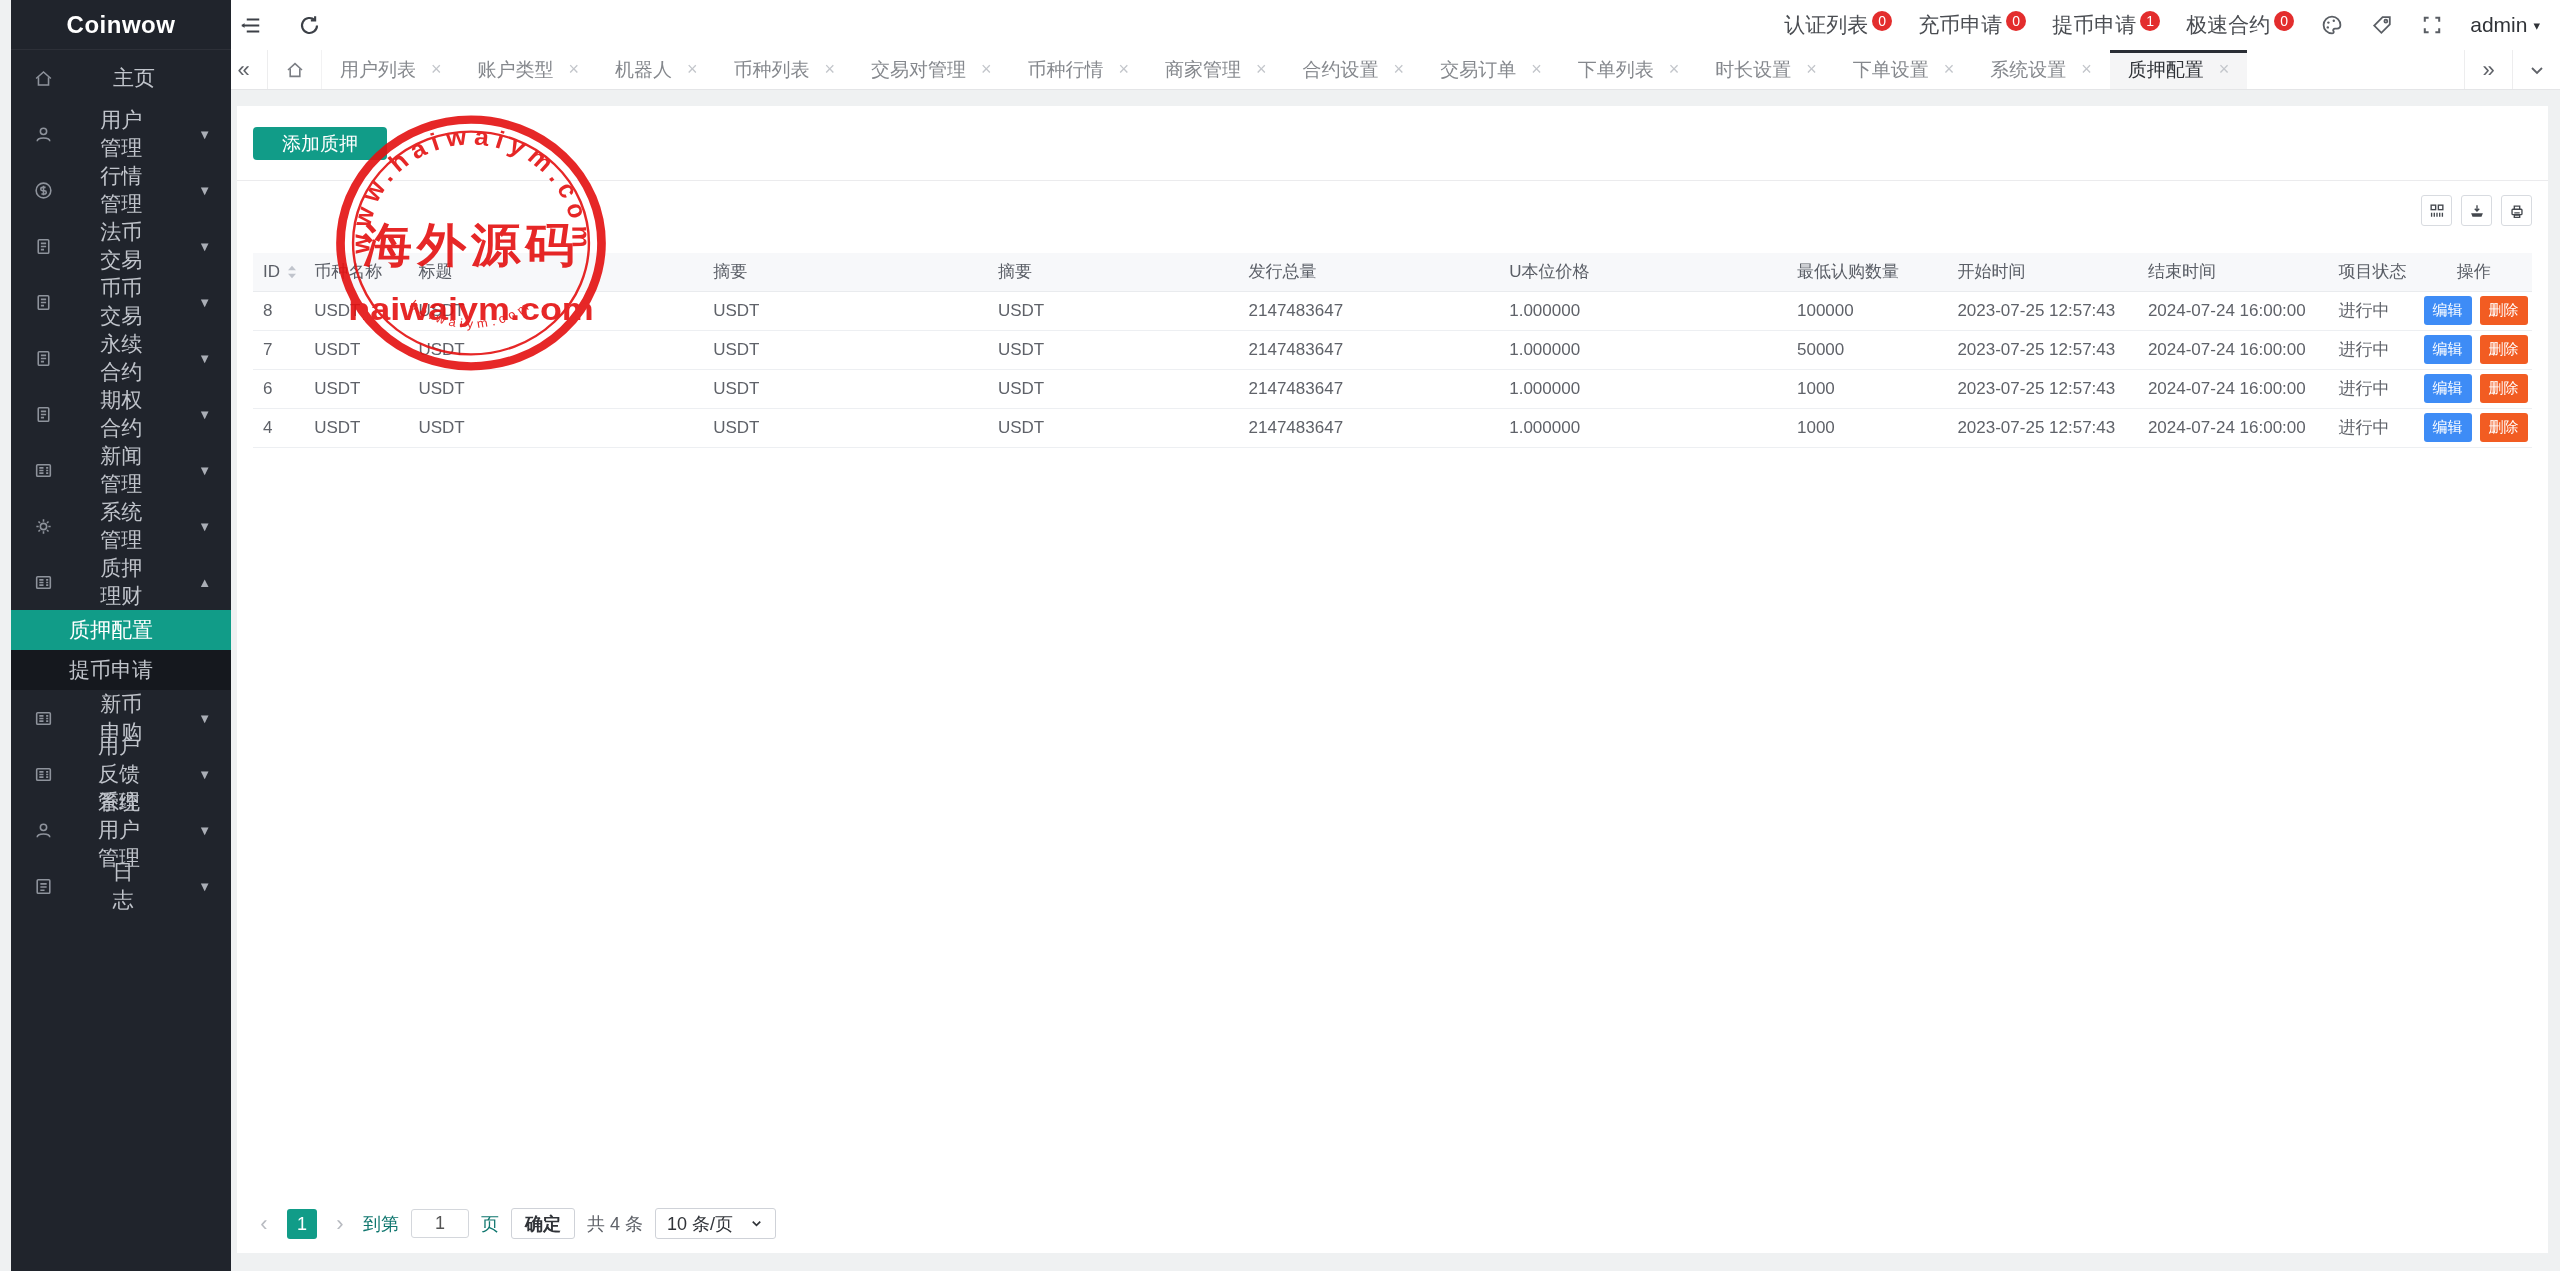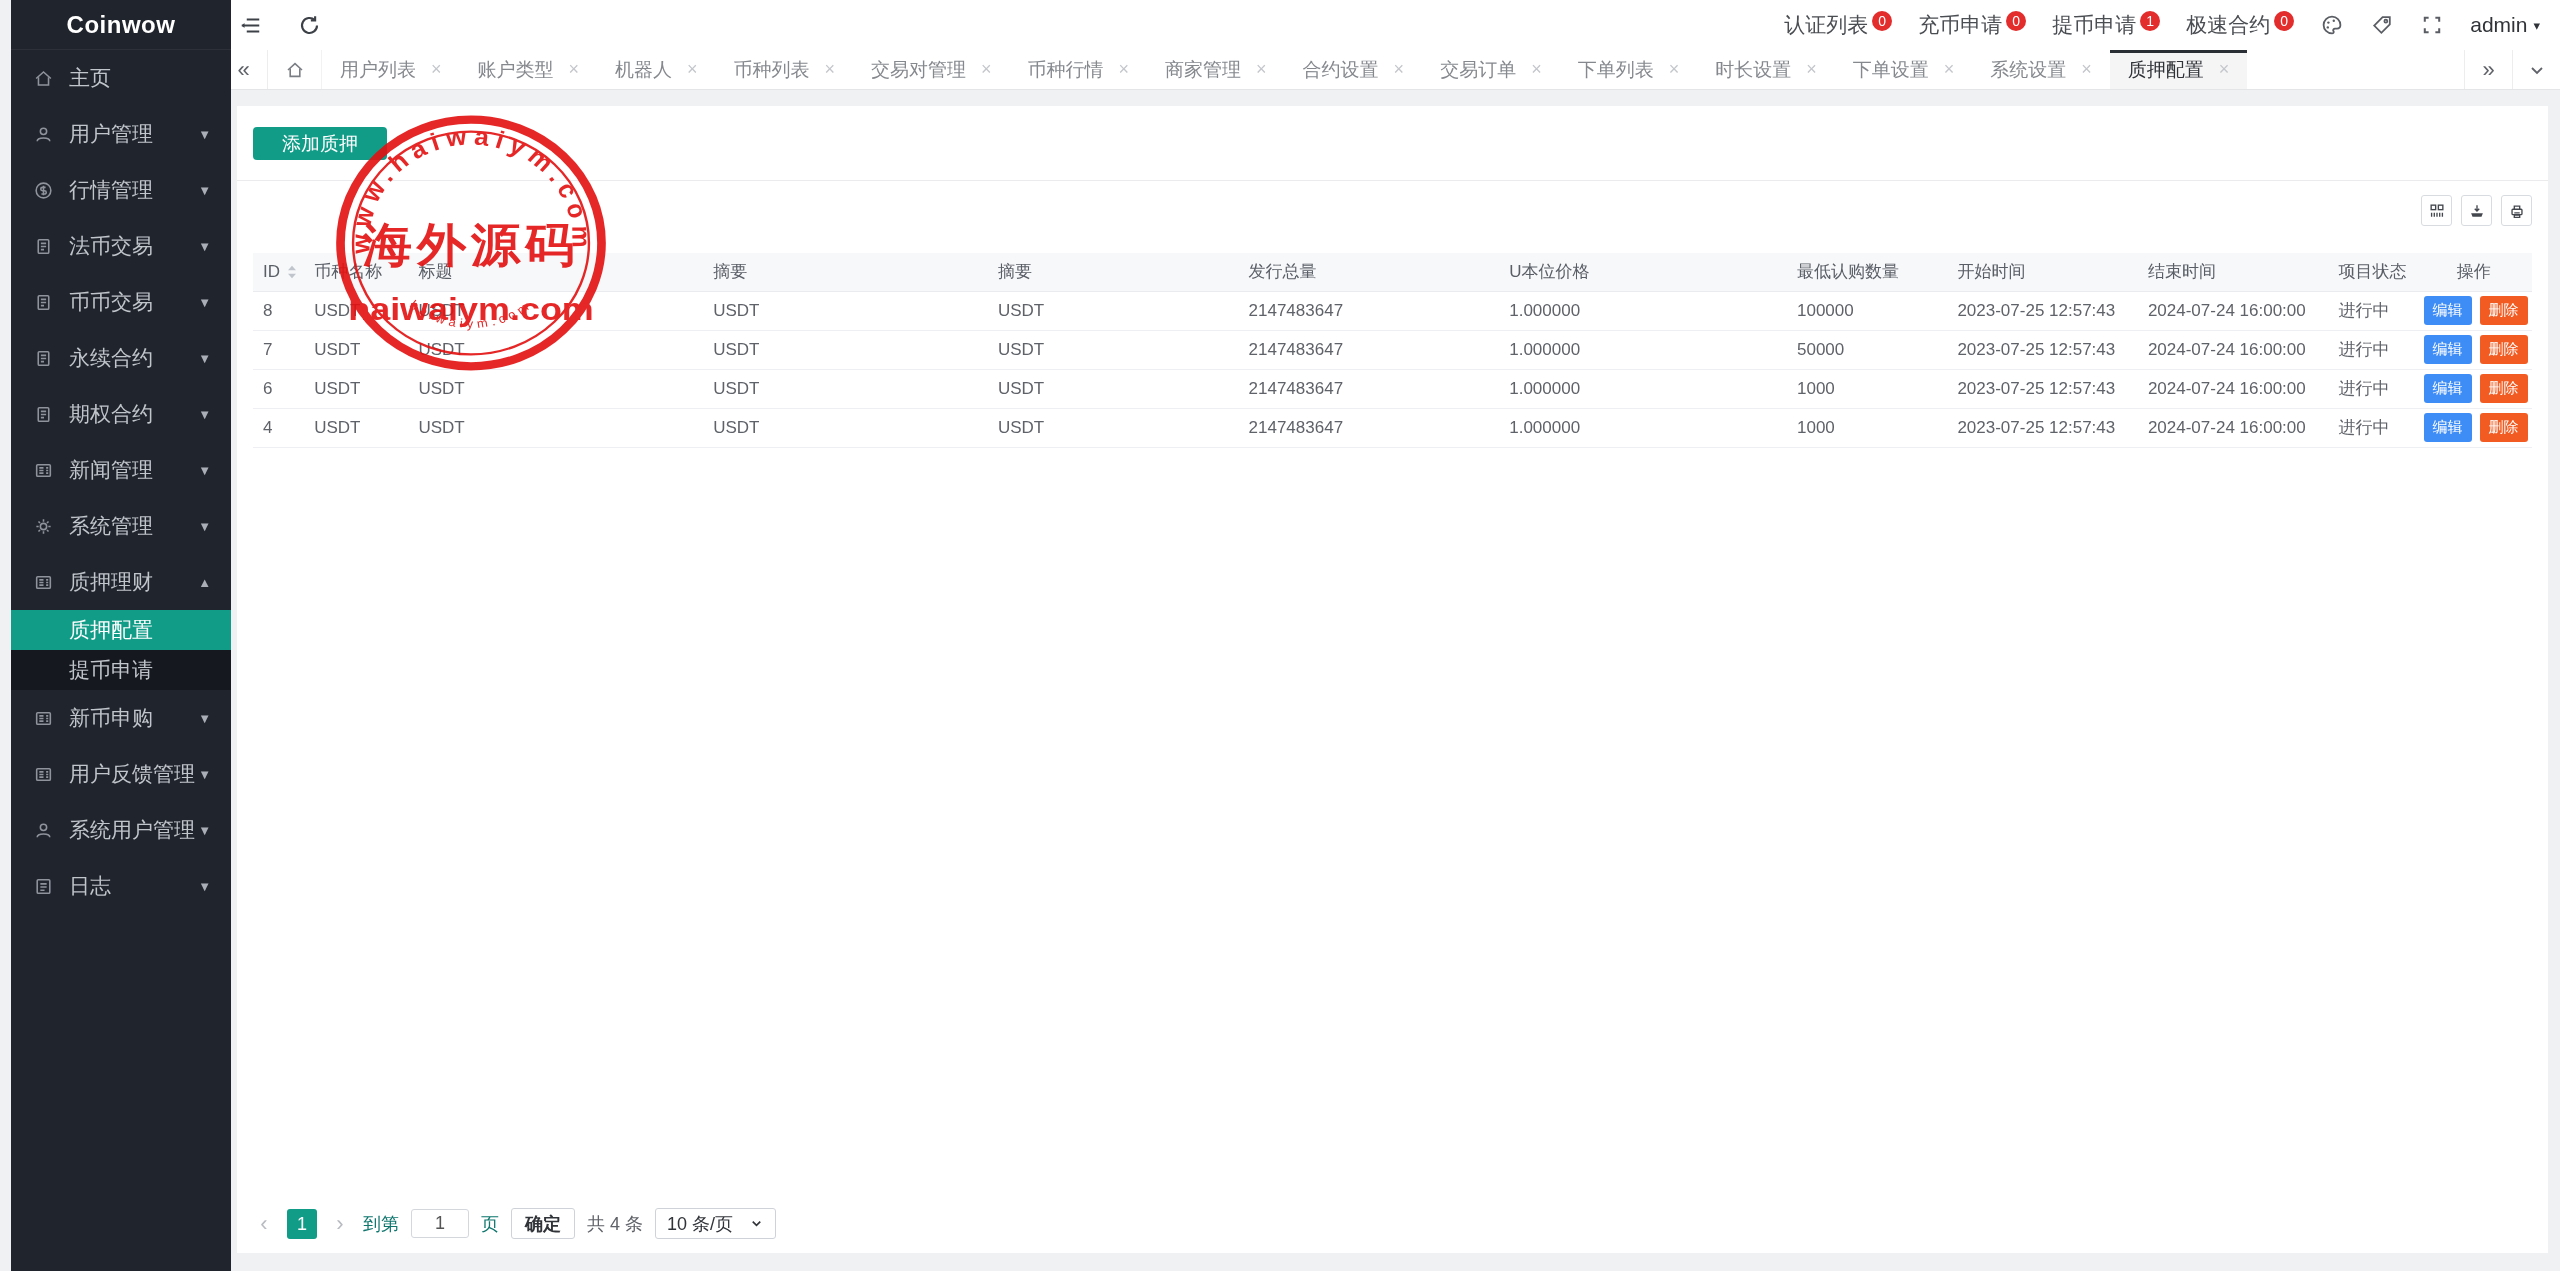--- a/index.html
+++ b/index.html
@@ -6,21 +6,21 @@
   html,body { width:2560px; height:1271px; }
   body {
     font-family: "Liberation Sans", sans-serif;
     position: relative; overflow: hidden;
     background: #eff1f2;
     color:#333;
   }
   
   .sidebar { position:absolute; left:11px; top:0; width:220px; height:100%; background:#20242c; z-index:10; }
   .logo { height:50px; line-height:50px; text-align:center; color:#ffffff; font-size:24px; font-weight:bold; letter-spacing:.5px; border-bottom:1px solid rgba(255,255,255,.06); }
-  .side-item { height:56px; display:flex; align-items:center; padding:0 20px 0 22px; color:#c0c4cb; font-size:21px; cursor:pointer; }
+  .side-item { height:56px; display:flex; align-items:center; padding:0 20px 0 22px; color:#c0c4cb; font-size:21px; cursor:pointer;gap:44px; }
   .side-item .s-icon { width:36px; color:#8e939c; display:flex; align-items:center; }
   .side-item .s-icon svg { width:21px; height:21px; }
   .side-item .arrow { margin-left:auto; font-size:13px; color:#aaaeb6; }
   .submenu { background:#15181e; }
   .submenu-item { height:40px; line-height:40px; padding-left:58px; color:#c0c4cb; font-size:21px; cursor:pointer; }
   .submenu-item.active { background:var(--teal,#119c88); color:#fff; }
   
   .topbar { position:absolute; left:220px; top:0; right:0; height:50px; background:#fff; display:flex; align-items:center; padding:0 20px 0 18px; z-index:5;}
   .tb-icon { color:#3c4047; display:flex; align-items:center; cursor:pointer; margin-right:34px; }
   .tb-icon svg { width:25px; height:25px; }

